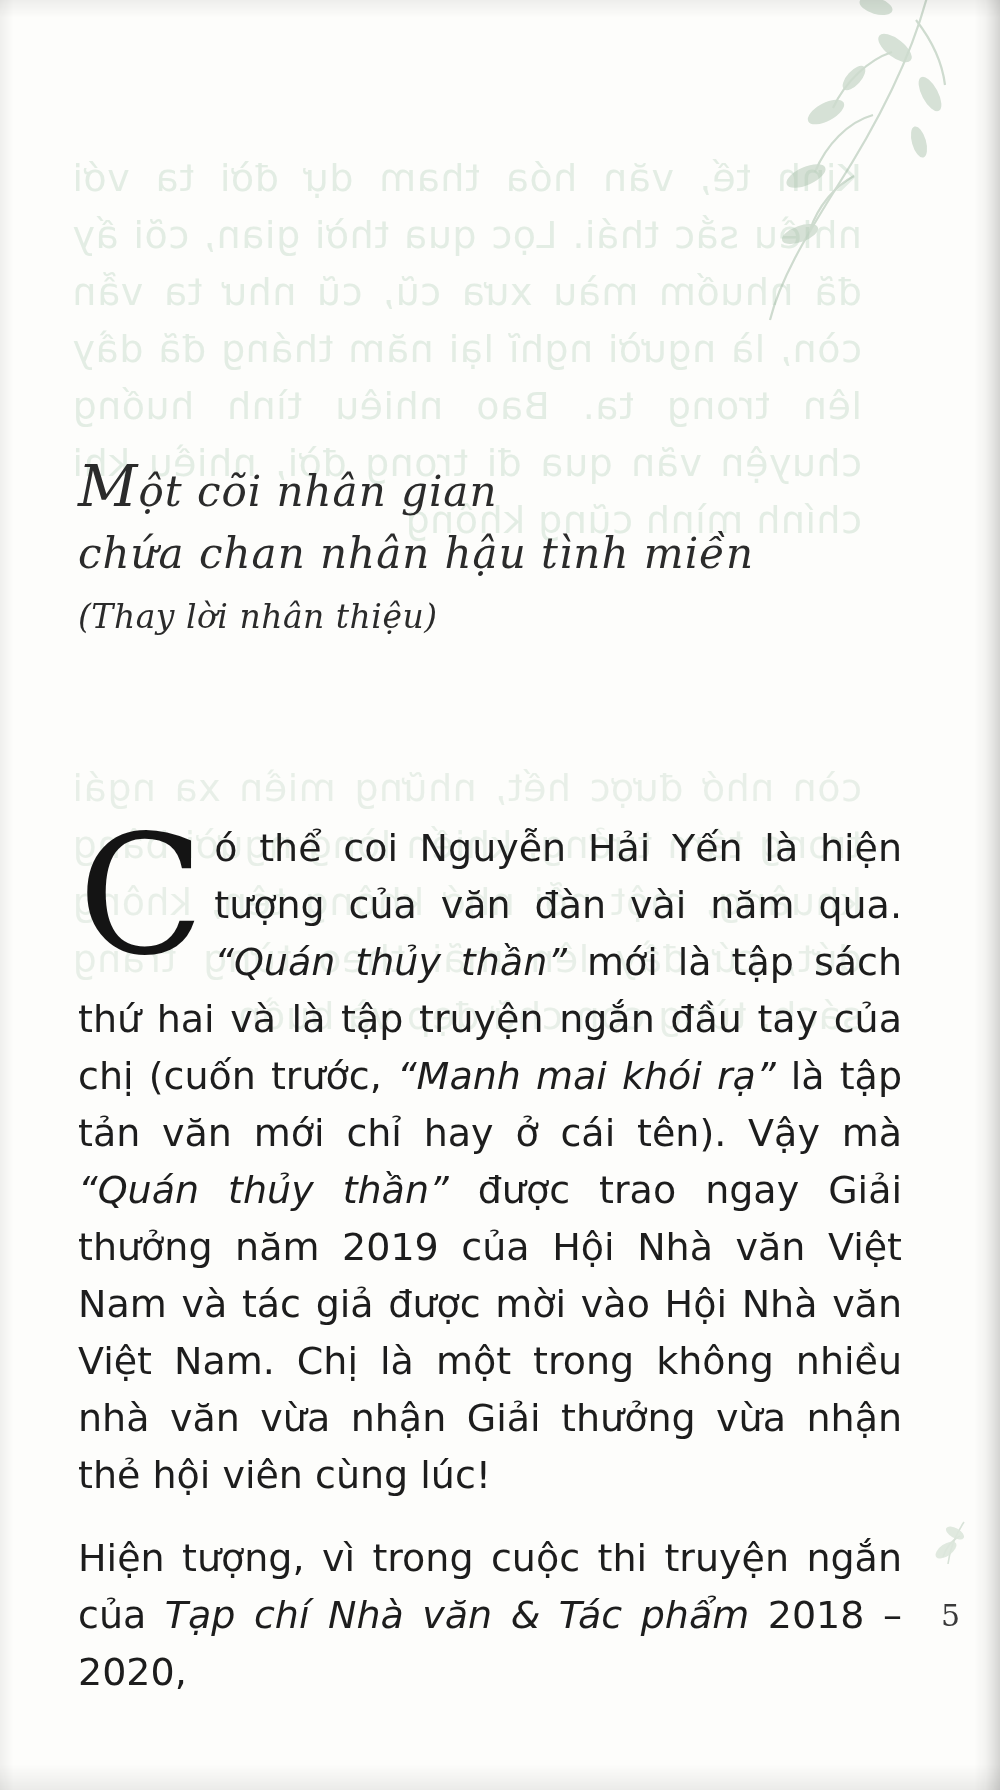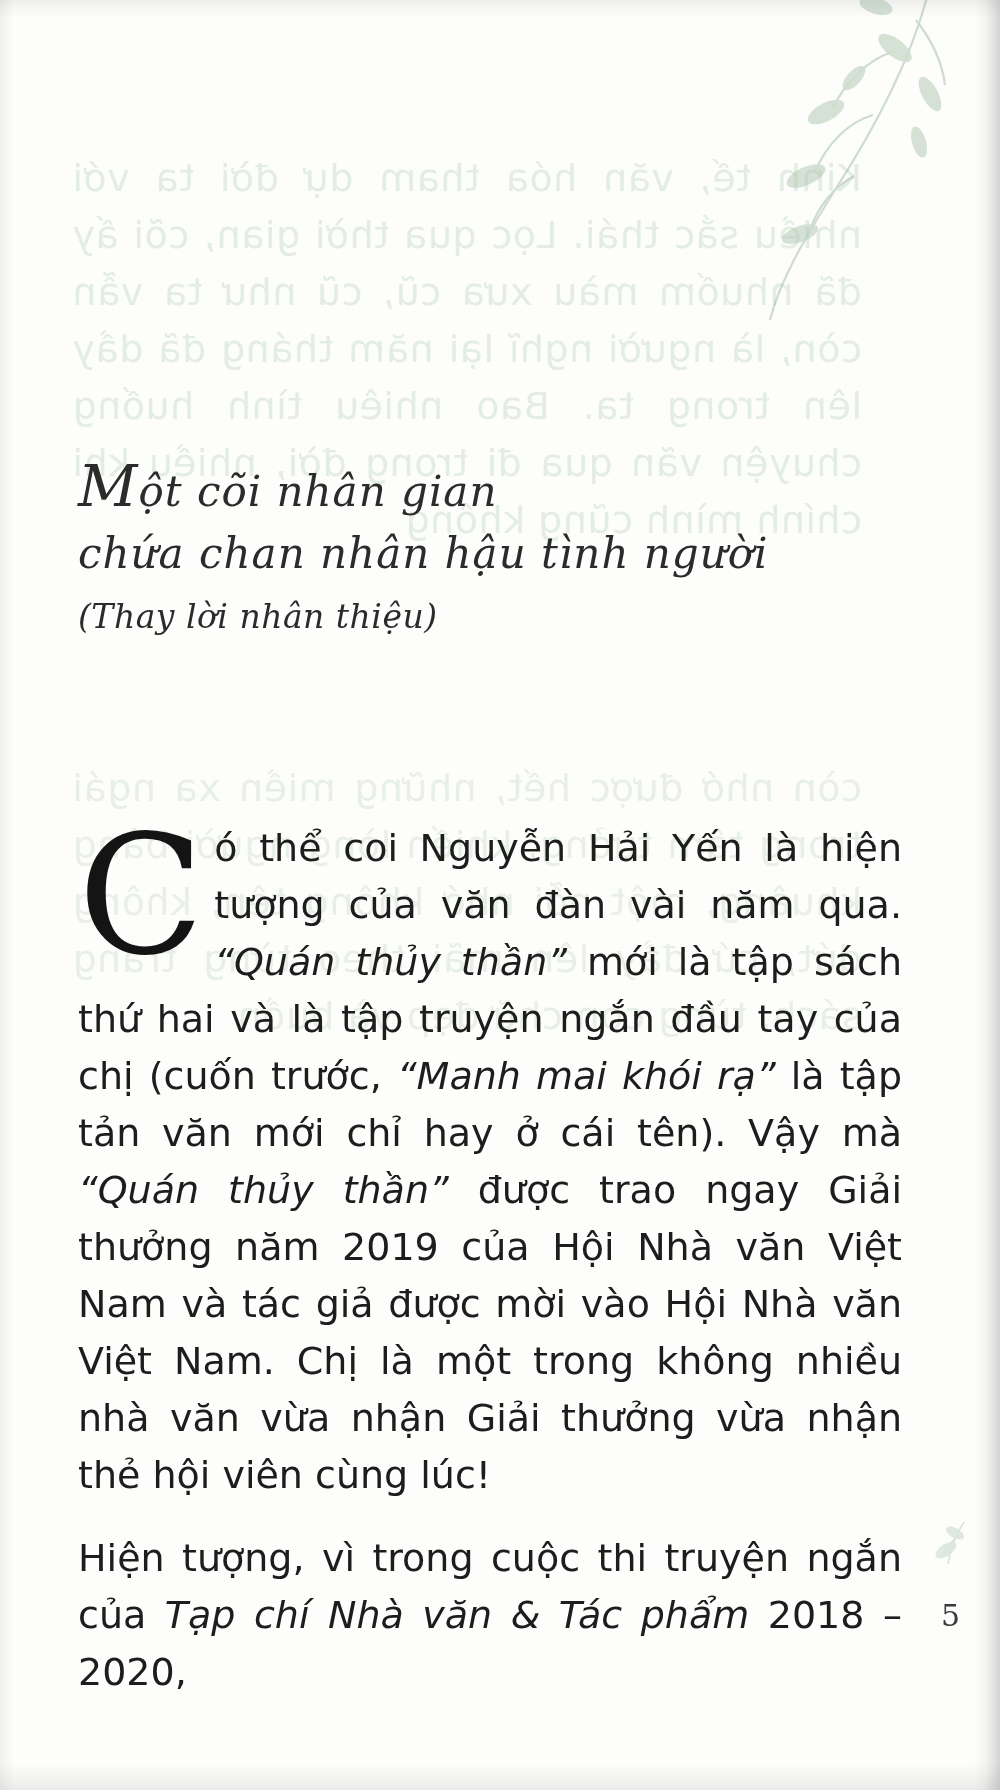--- a/index.html
+++ b/index.html
@@ -191,21 +191,21 @@
         <ellipse cx="289" cy="152" rx="16" ry="7" transform="rotate(74 289 152)"></ellipse>
         <ellipse cx="224" cy="88" rx="15" ry="7" transform="rotate(-48 224 88)"></ellipse>
       </g>
     </svg>
   </div>
 
   <div class="content">
 
     <div class="title-block">
       <div class="title-line first">Một cõi nhân gian</div>
-      <div class="title-line">chứa chan nhân hậu tình người</div>
+      <div class="title-line">chứa chan nhân hậu tình miền</div>
       <div class="subtitle-line">(Thay lời nhân thiệu)</div>
     </div>
 
     <div class="body-block">
       <p>
         <span class="dropcap">C</span><span>ó thể coi Nguyễn Hải Yến là hiện tượng của văn đàn vài năm qua. </span><em>“Quán thủy thần”</em><span> mới là tập sách thứ hai và là tập truyện ngắn đầu tay của chị (cuốn trước, </span><em>“Manh mai khói rạ”</em><span> là tập tản văn mới chỉ hay ở cái tên). Vậy mà </span><em>“Quán thủy thần”</em><span> được trao ngay Giải thưởng năm 2019 của Hội Nhà văn Việt Nam và tác giả được mời vào Hội Nhà văn Việt Nam. Chị là một trong không nhiều nhà văn vừa nhận Giải thưởng vừa nhận thẻ hội viên cùng lúc!</span>
       </p>
       <p class="para-last">
         <span>Hiện tượng, vì trong cuộc thi truyện ngắn của </span><em>Tạp chí Nhà văn &amp; Tác phẩm</em><span> 2018 – 2020,</span>
       </p>

